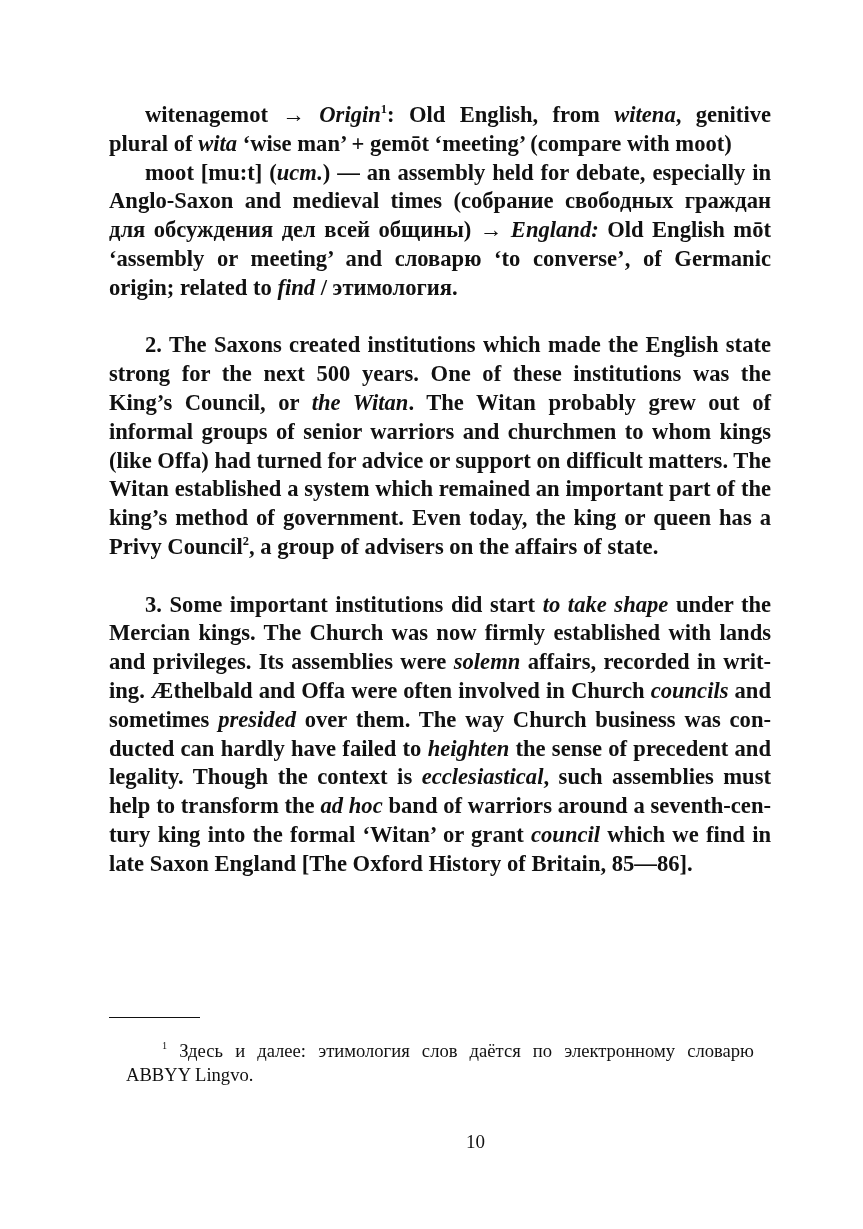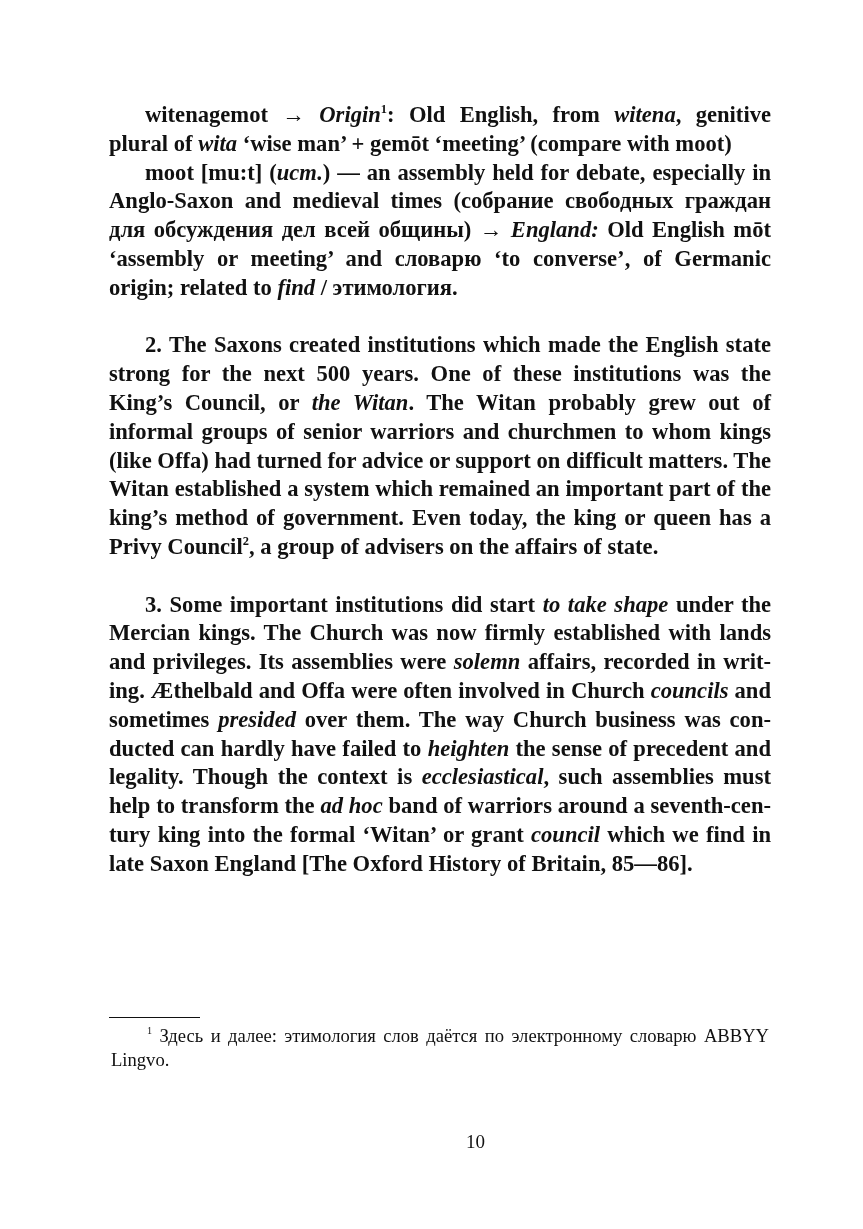--- a/index.html
+++ b/index.html
@@ -16,21 +16,21 @@
   sup { font-size: 0.55em; vertical-align: 0.75em; line-height: 0; }
   .fn-rule {
     position: absolute; left: 109px; top: 1017px; width: 91px; height: 0;
     border-top: 1px solid #111;
   }
   .footnotes {
     position: absolute; left: 109px; top: 1022px; width: 662px;
     font-family: "Liberation Serif", serif; color: #111;
   }
   .fn {
-    font-size: 18.6px; line-height: 24px; text-align: justify; text-indent: 36px; margin: 2px;
+    font-size: 18.6px; line-height: 24px; text-align: justify; text-indent: 36px; margin: 17px;
   }
   .pagenum {
     position: absolute; left: 0; width: 863px; top: 1131px; text-align: center;
     font-family: "Liberation Serif", serif; font-size: 19px; color: #111; padding-left: 44px;
   }
 </style>
 </head>
 <body>
 
 <div class="page">

